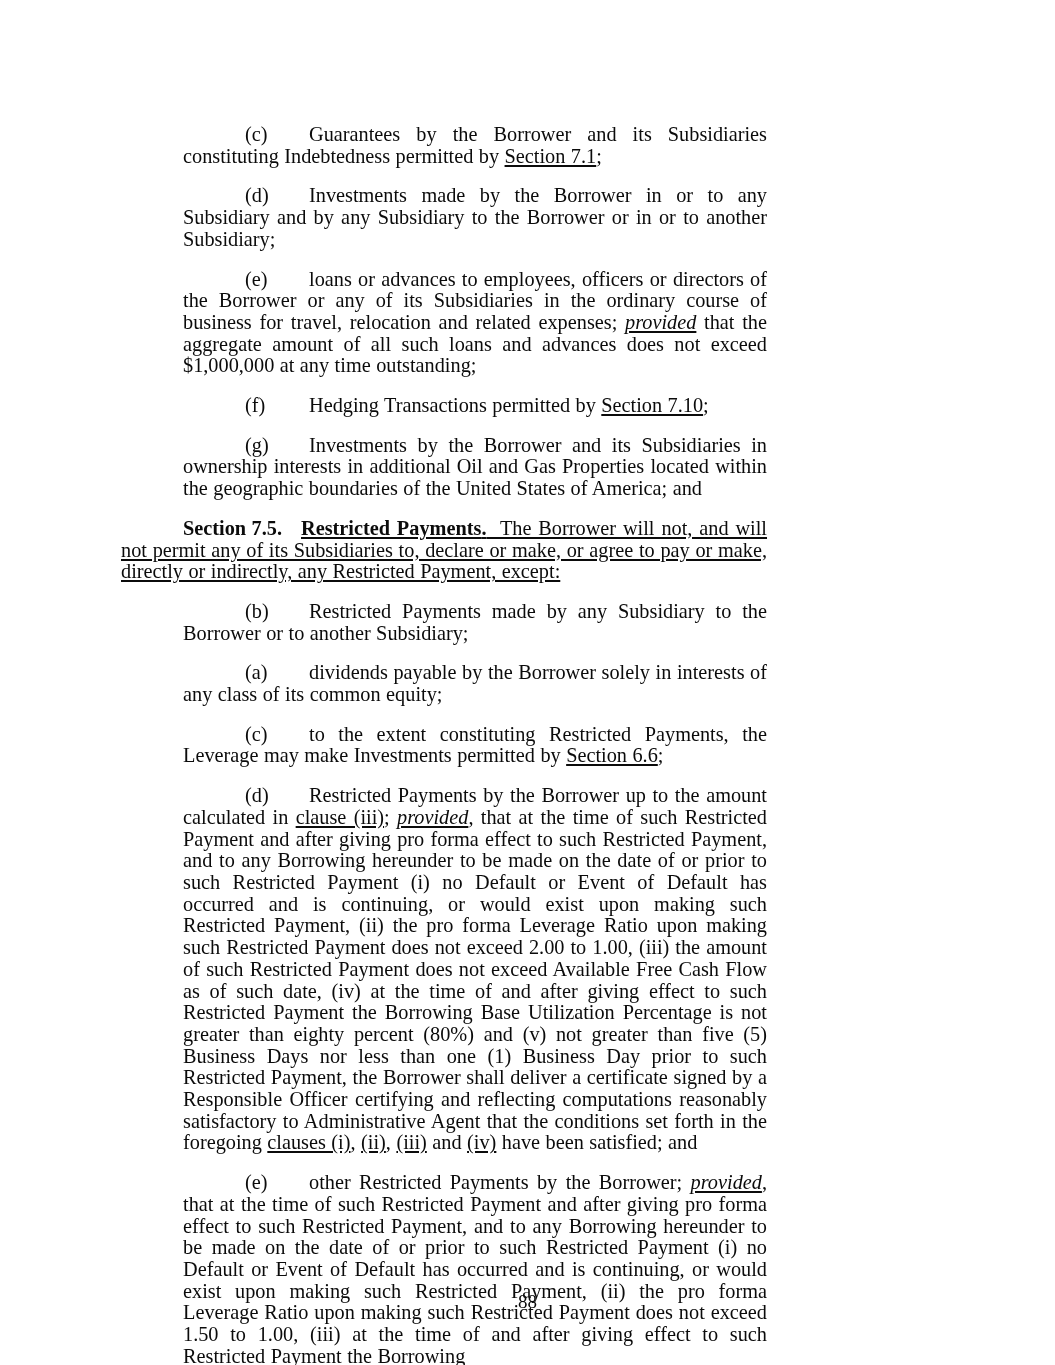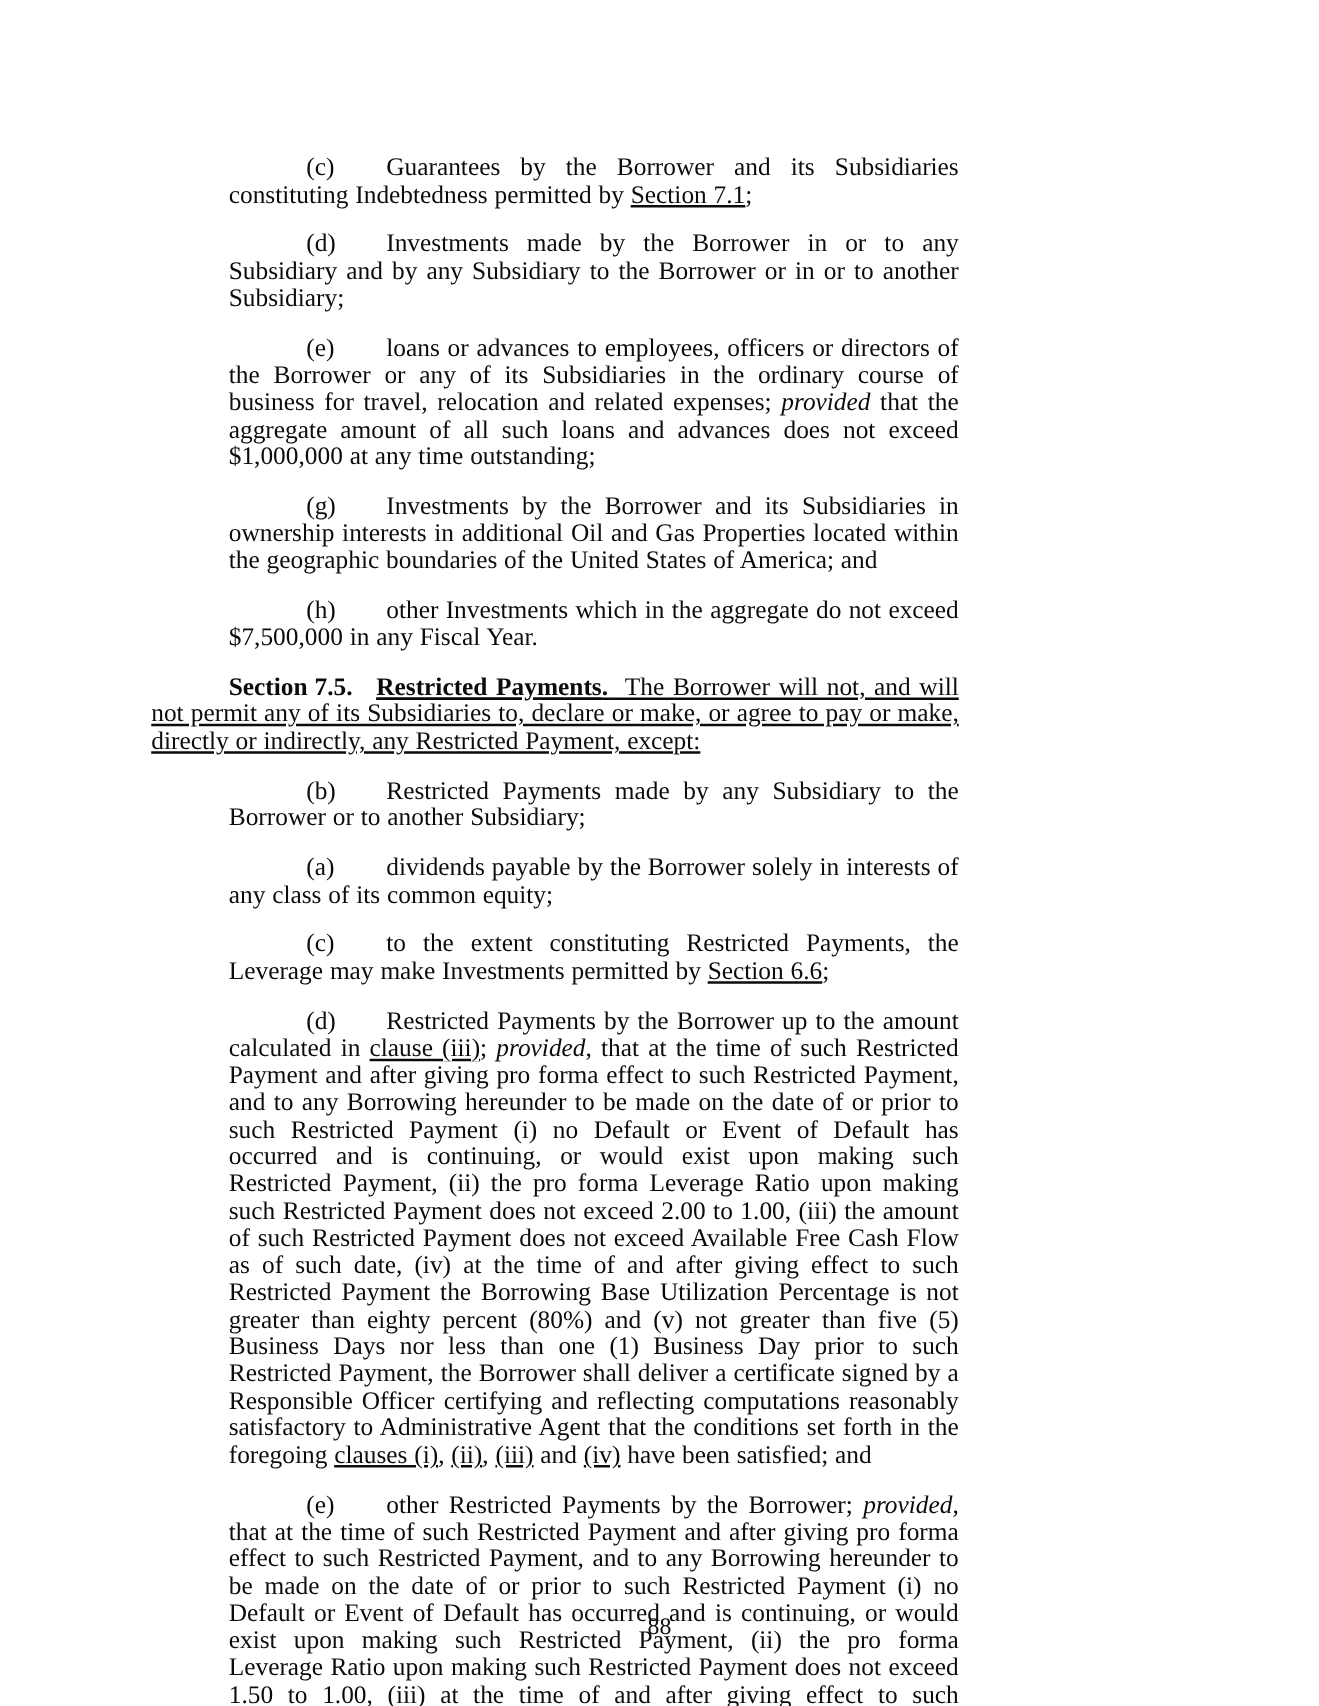--- a/index.html
+++ b/index.html
@@ -25,43 +25,43 @@
     text-align: justify;
     word-spacing: 0.02em;
   }
   .para { margin: 18px 0 0 0; text-align: justify; }
   .para:first-child { margin-top: 0; }
   .para.item { margin-left: 62px; text-indent: 62px; }
   .para.section { margin-left: 0; text-indent: 62px; text-decoration: underline; }
   .label { display: inline-block; text-indent: 0; }
   .para.item .label { width: 64px; }
   .para.section .label { width: 118px; font-weight: bold; }
-  .it { font-style: italic; }
+  .it { font-style: italic; text-decoration: underline; }
   .bd { font-weight: bold; }
   .ul { text-decoration: underline; text-underline-offset: 2px; }
   .footer {
     position: absolute;
     top: 1291px;
     left: 0;
     width: 1055px;
     text-align: center;
     font-size: 19px;
     line-height: 21.7px;
   }
 </style>
 </head>
 <body>
 
 <div class="page">
   <main class="doc-body">
       <div class="para item"><span class="label">(c)</span><span>Guarantees by the Borrower and its Subsidiaries constituting Indebtedness permitted by </span><span class="ul">Section 7.1</span><span>;</span></div>
       <div class="para item"><span class="label">(d)</span><span>Investments made by the Borrower in or to any Subsidiary and by any Subsidiary to the Borrower or in or to another Subsidiary;</span></div>
       <div class="para item"><span class="label">(e)</span><span>loans or advances to employees, officers or directors of the Borrower or any of its Subsidiaries in the ordinary course of business for travel, relocation and related expenses; </span><span class="it">provided</span><span> that the aggregate amount of all such loans and advances does not exceed $1,000,000 at any time outstanding;</span></div>
+      <div class="para item"><span class="label">(f)</span><span>Hedging Transactions permitted by </span><span class="ul">Section 7.10</span><span>;</span></div>
       <div class="para item"><span class="label">(g)</span><span>Investments by the Borrower and its Subsidiaries in ownership interests in additional Oil and Gas Properties located within the geographic boundaries of the United States of America; and</span></div>
-      <div class="para item"><span class="label">(h)</span><span>other Investments which in the aggregate do not exceed $7,500,000 in any Fiscal Year.</span></div>
       <div class="para section"><span class="label">Section 7.5.</span><span class="bd ul">Restricted Payments</span><span class="bd">.</span><span>&nbsp; The Borrower will not, and will not permit any of its Subsidiaries to, declare or make, or agree to pay or make, directly or indirectly, any Restricted Payment, except:</span></div>
       <div class="para item"><span class="label">(b)</span><span>Restricted Payments made by any Subsidiary to the Borrower or to another Subsidiary;</span></div>
       <div class="para item"><span class="label">(a)</span><span>dividends payable by the Borrower solely in interests of any class of its common equity;</span></div>
       <div class="para item"><span class="label">(c)</span><span>to the extent constituting Restricted Payments, the Leverage may make Investments permitted by </span><span class="ul">Section 6.6</span><span>;</span></div>
       <div class="para item"><span class="label">(d)</span><span>Restricted Payments by the Borrower up to the amount calculated in </span><span class="ul">clause (iii)</span><span>; </span><span class="it">provided</span><span>, that at the time of such Restricted Payment and after giving pro forma effect to such Restricted Payment, and to any Borrowing hereunder to be made on the date of or prior to such Restricted Payment (i) no Default or Event of Default has occurred and is continuing, or would exist upon making such Restricted Payment, (ii) the pro forma Leverage Ratio upon making such Restricted Payment does not exceed 2.00 to 1.00, (iii) the amount of such Restricted Payment does not exceed Available Free Cash Flow as of such date, (iv) at the time of and after giving effect to such Restricted Payment the Borrowing Base Utilization Percentage is not greater than eighty percent (80%) and (v) not greater than five (5) Business Days nor less than one (1) Business Day prior to such Restricted Payment, the Borrower shall deliver a certificate signed by a Responsible Officer certifying and reflecting computations reasonably satisfactory to Administrative Agent that the conditions set forth in the foregoing </span><span class="ul">clauses (i)</span><span>, </span><span class="ul">(ii)</span><span>, </span><span class="ul">(iii)</span><span> and </span><span class="ul">(iv)</span><span> have been satisfied; and</span></div>
       <div class="para item"><span class="label">(e)</span><span>other Restricted Payments by the Borrower; </span><span class="it">provided</span><span>, that at the time of such Restricted Payment and after giving pro forma effect to such Restricted Payment, and to any Borrowing hereunder to be made on the date of or prior to such Restricted Payment (i) no Default or Event of Default has occurred and is continuing, or would exist upon making such Restricted Payment, (ii) the pro forma Leverage Ratio upon making such Restricted Payment does not exceed 1.50 to 1.00, (iii) at the time of and after giving effect to such Restricted Payment the Borrowing</span></div>
     </main>
   <div class="footer">
     <span>88</span>
   </div>

